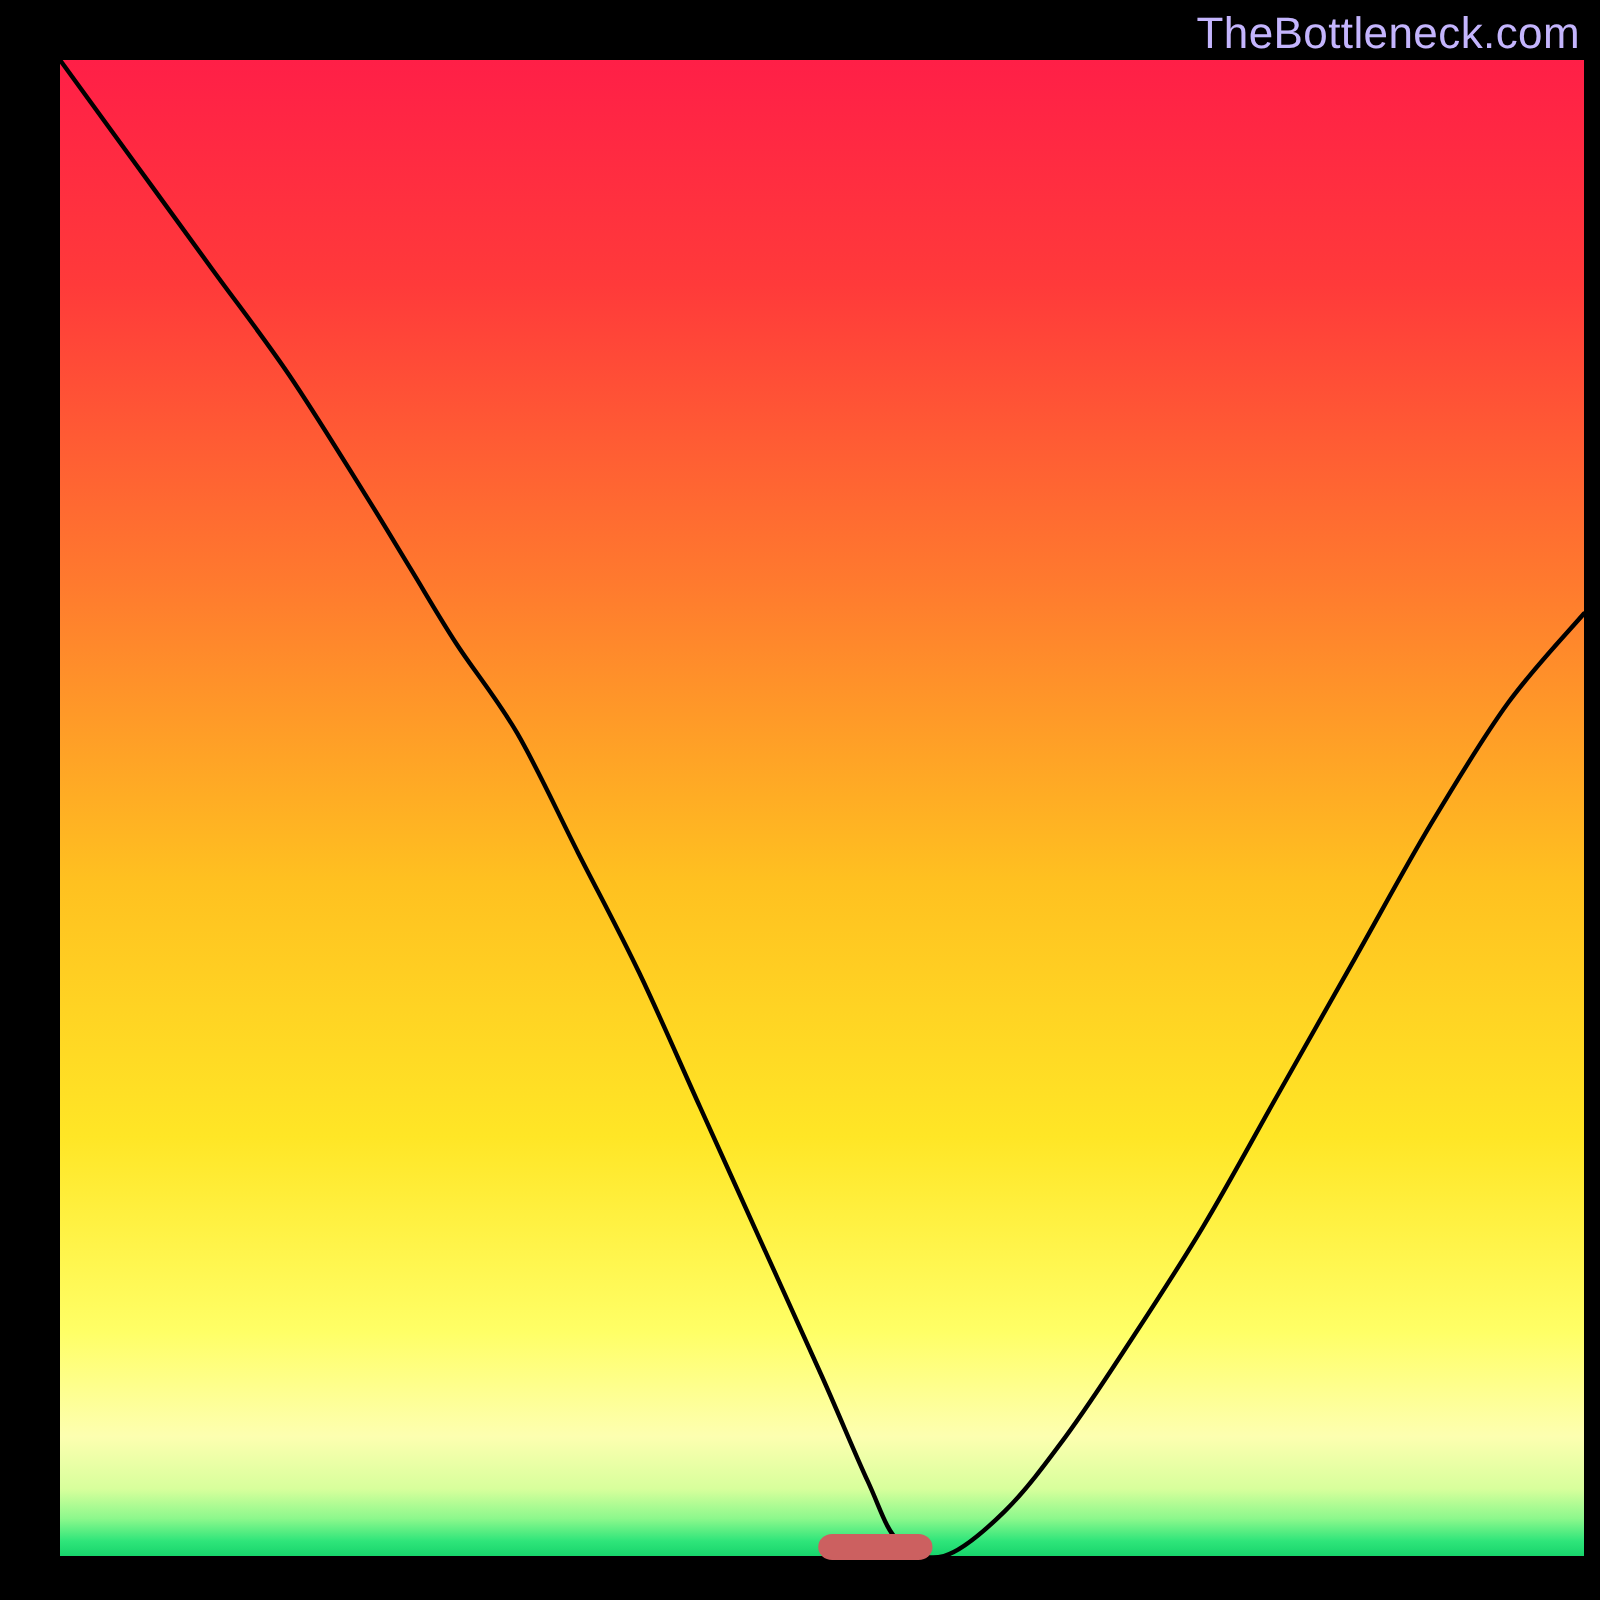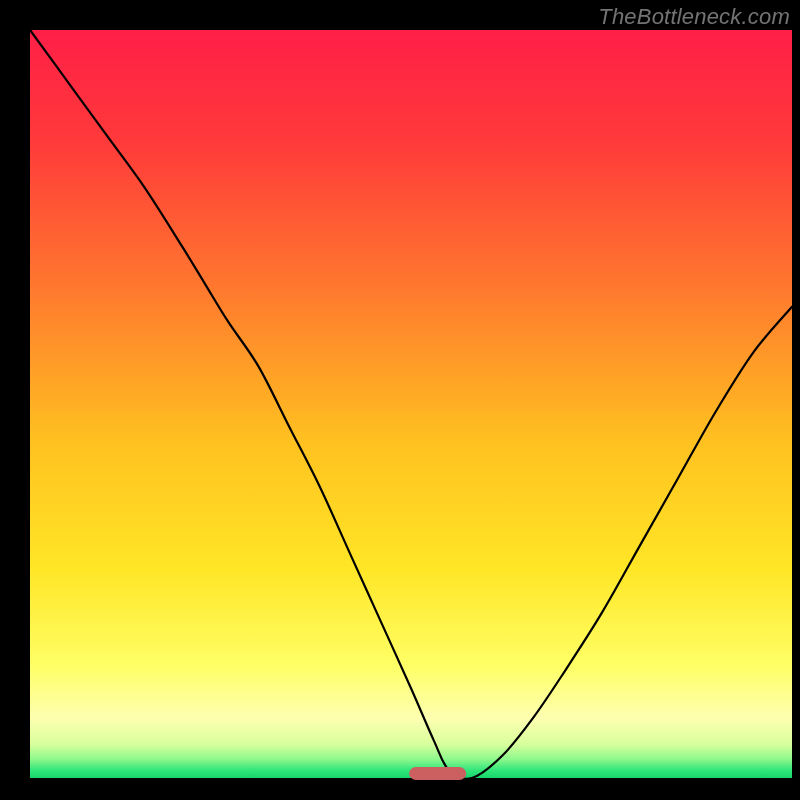--- a/index.html
+++ b/index.html
@@ -15,24 +15,23 @@
     width: 800px;
     height: 800px;
     background: #000;
   }
   .watermark {
     position: absolute;
     top: 4px;
     right: 10px;
     font-family: Arial, Helvetica, sans-serif;
     font-size: 22px;
-    color: #737373;
+    color: #c4b5fd;
     letter-spacing: 0.2px;
     user-select: none;
-    font-style: italic;
   }
   svg {
     position: absolute;
     left: 0;
     top: 0;
   }
   .curve {
     fill: none;
     stroke: #000;
     stroke-width: 2.2;

